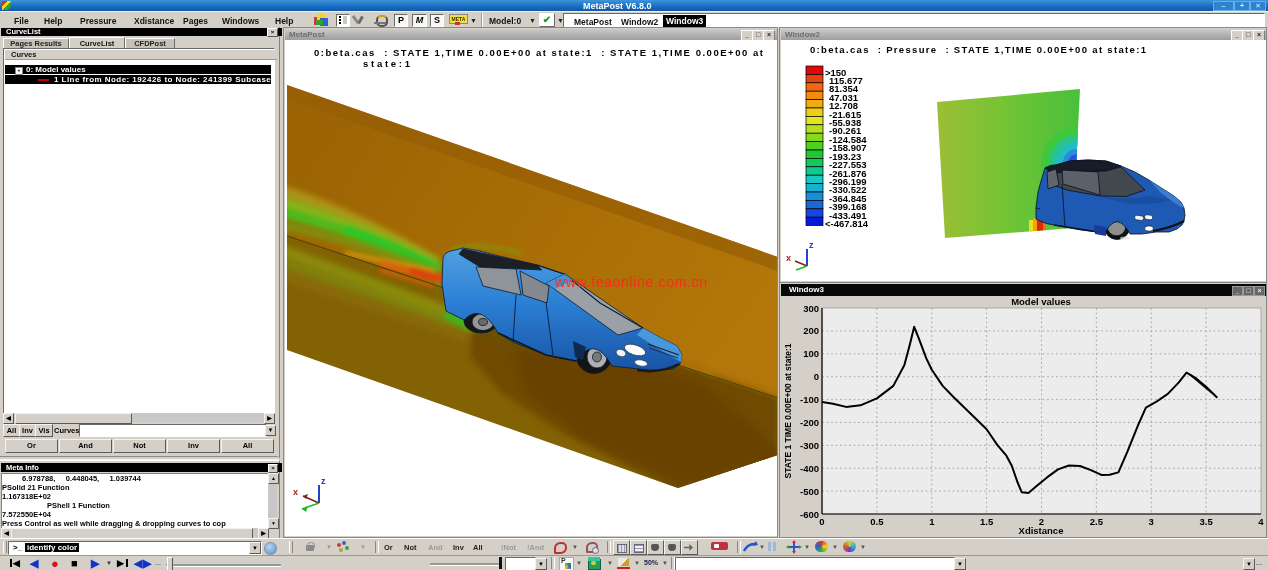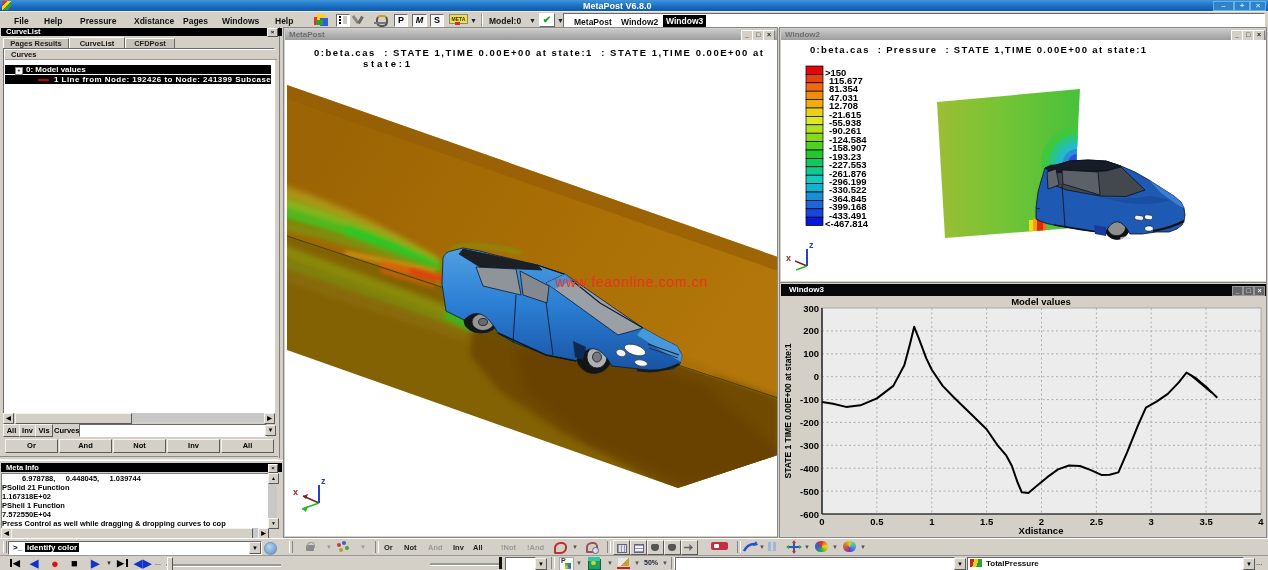--- a/index.html
+++ b/index.html
@@ -108,28 +108,28 @@
     <div class="abs btn" style="left:0;top:0;width:51px;height:12px;line-height:12px;">Or</div>
     <div class="abs btn" style="left:54px;top:0;width:51px;height:12px;line-height:12px;">And</div>
     <div class="abs btn" style="left:108px;top:0;width:51px;height:12px;line-height:12px;">Not</div>
     <div class="abs btn" style="left:162px;top:0;width:51px;height:12px;line-height:12px;">Inv</div>
     <div class="abs btn" style="left:216px;top:0;width:51px;height:12px;line-height:12px;">All</div>
   </div>
 </div>
 
 <div class="abs" style="left:0;top:456px;width:278px;height:2px;border-top:1px solid #8a8a8a;border-bottom:1px solid #f4f2ee;"></div>
 
-<div class="abs" id="metainfo" style="left:0;top:460px;width:279px;height:78px;background:#d4d0c8;border-top:1px solid #fff;border-right:1px solid #808080;padding-left:12px;">
+<div class="abs" id="metainfo" style="left:0;top:460px;width:279px;height:78px;background:#d4d0c8;border-top:1px solid #fff;border-right:1px solid #808080;">
   <div class="abs" style="left:1px;top:2px;width:276px;height:9px;background:#000;color:#fff;font-size:7.5px;line-height:9px;padding-left:5px;">Meta Info</div>
   <div class="abs" style="left:268px;top:3px;width:8px;height:7px;background:#d4d0c8;border:1px solid #fff;border-right-color:#555;border-bottom-color:#555;color:#000;font-size:6px;line-height:6px;text-align:center;">×</div>
   <div class="abs" style="left:1px;top:12px;width:266px;height:54px;background:#fff;border:1px solid #808080;font-size:7.5px;color:#000;overflow:hidden;">
     <div style="padding-left:20px;line-height:9px;">6.978788, &nbsp;&nbsp;&nbsp;&nbsp;0.448045, &nbsp;&nbsp;&nbsp;&nbsp;1.039744</div>
     <div style="line-height:9px;">PSolid 21 Function</div>
     <div style="line-height:9px;">1.167318E+02</div>
-    <div style="line-height:9px;">PShell 1 Function</div>
+    <div style="line-height:9px;margin-left:45px;">PShell 1 Function</div>
     <div style="line-height:9px;">7.572550E+04</div>
     <div style="line-height:9px;">Press Control as well while dragging &amp; dropping curves to cop</div>
   </div>
   <div class="abs" style="left:268px;top:12px;width:9px;height:54px;background:#c8c8c8;">
     <div class="abs btn" style="left:0;top:0;width:9px;height:9px;font-size:5px;line-height:8px;">▲</div>
     <div class="abs btn" style="left:0;top:45px;width:9px;height:9px;font-size:5px;line-height:8px;">▼</div>
   </div>
   <div class="abs" style="left:1px;top:67px;width:266px;height:9px;background:#c8c8c8;">
     <div class="abs btn" style="left:0;top:0;width:9px;height:9px;font-size:6px;line-height:8px;">◀</div>
     <div class="abs btn" style="left:10px;top:0;width:240px;height:9px;"></div>
@@ -520,19 +520,15 @@
   <div class="abs" style="left:330px;top:1px;width:14px;height:12px;">
     <div class="abs" style="left:1px;top:1px;width:11px;height:8px;background:linear-gradient(135deg,#e8e8e8 55%,#c8a030 55%);"></div>
     <div class="abs" style="left:0px;top:10px;width:13px;height:2px;background:#cc2020;"></div>
   </div>
   <span class="abs" style="left:347px;top:4px;font-size:6px;color:#555;">▼</span>
   <span class="abs" style="left:357px;top:3px;color:#224;font-size:7px;">50%</span>
   <span class="abs" style="left:375px;top:4px;font-size:6px;color:#555;">▼</span>
   <div class="abs" style="left:384px;top:1px;width:2px;height:12px;border-left:1px solid #888;border-right:1px solid #fff;"></div>
   <div class="abs sunk" style="left:388px;top:1px;width:278px;height:12px;background:#fff;"></div>
   <div class="abs btn" style="left:667px;top:2px;width:10px;height:10px;font-size:6px;line-height:10px;">▼</div>
-  <div class="abs sunk" style="left:680px;top:1px;width:275px;height:12px;background:#fff;">
-    <div class="abs" style="left:2px;top:1px;width:12px;height:8px;background:linear-gradient(105deg,#d02020 30%,#e8d020 30% 60%,#30a030 60%);"></div>
-    <span class="abs" style="left:18px;top:1px;font-size:8px;color:#111;">TotalPressure</span>
-  </div>
   <div class="abs btn" style="left:956px;top:2px;width:10px;height:10px;font-size:6px;line-height:10px;">▼</div>
   <span class="abs" style="left:969px;top:2px;color:#666;">...</span>
 </div>
 
 </body></html>

